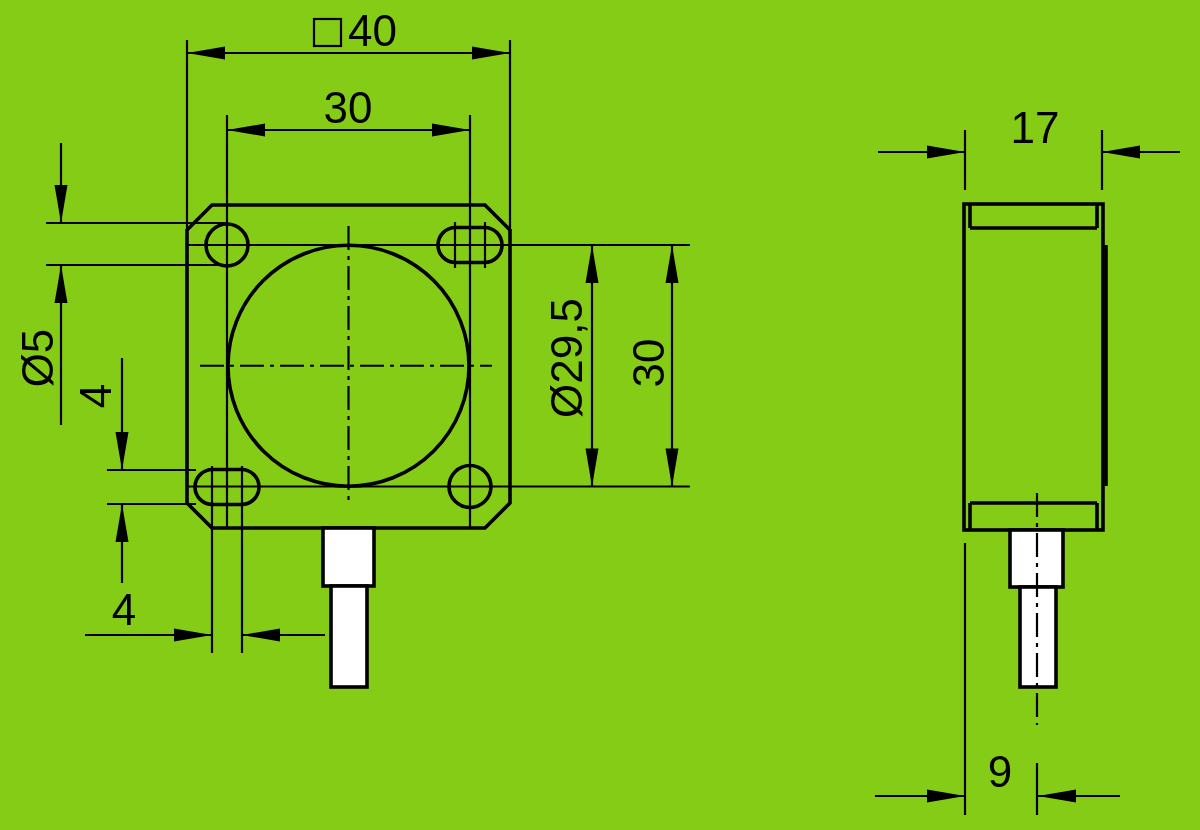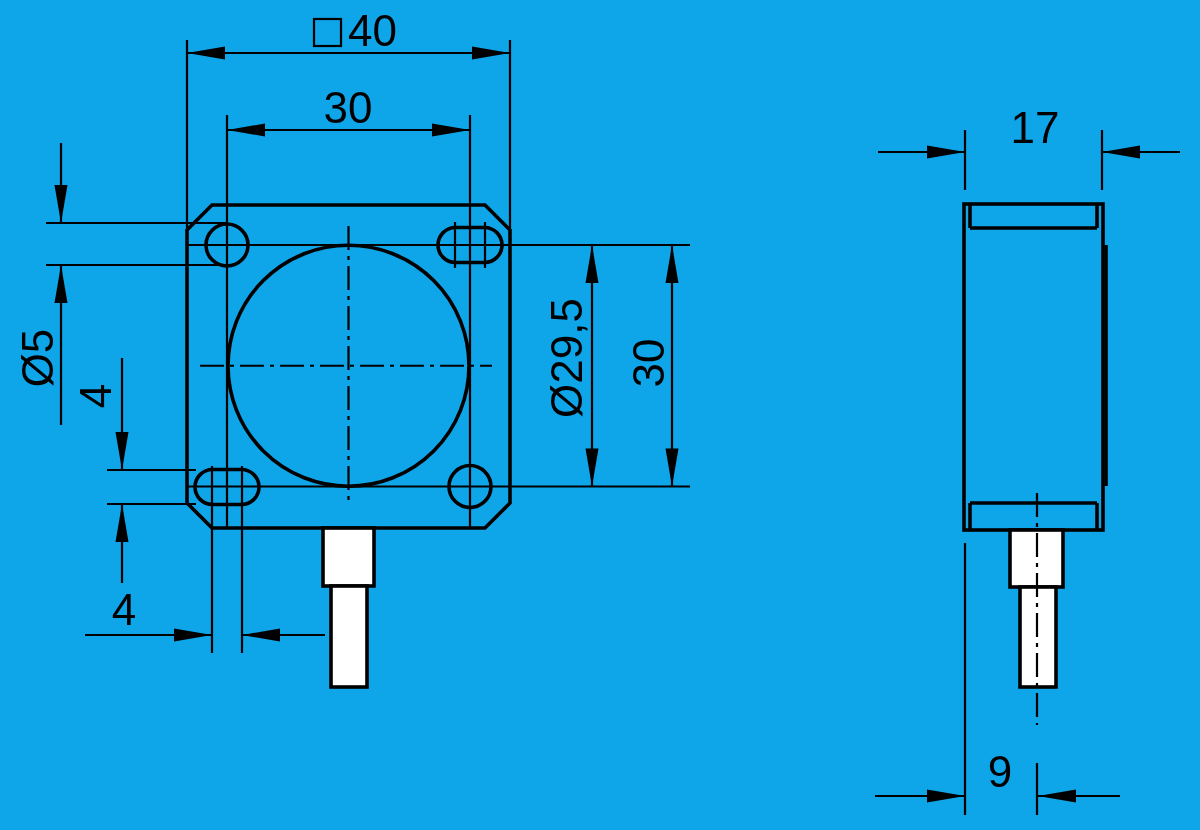--- a/index.html
+++ b/index.html
@@ -1,16 +1,16 @@
 <!DOCTYPE html>
 <html><head>
 <meta charset="utf-8">
 <style>
   html,body{margin:0;padding:0;background:#ffffff;}
-  .stage{width:1200px;height:830px;position:relative;background:#0ea5e9;}
+  .stage{width:1200px;height:830px;position:relative;background:#84cc16;}
   svg{display:block;}
   .ol{stroke:#000;stroke-width:3.6;fill:none;}          
   .ol-f{stroke:#000;stroke-width:3.6;fill:#fff;}        
   .tl{stroke:#000;stroke-width:2.2;fill:none;}          
   .cl{stroke:#000;stroke-width:2.2;fill:none;stroke-dasharray:24 6 4 6;} 
   .ah{fill:#000;stroke:none;}                            
   .dimtext{font-family:"Liberation Sans","DejaVu Sans",sans-serif;font-size:44px;fill:#000;}
   .mid{text-anchor:middle;}
 </style>
 </head>

